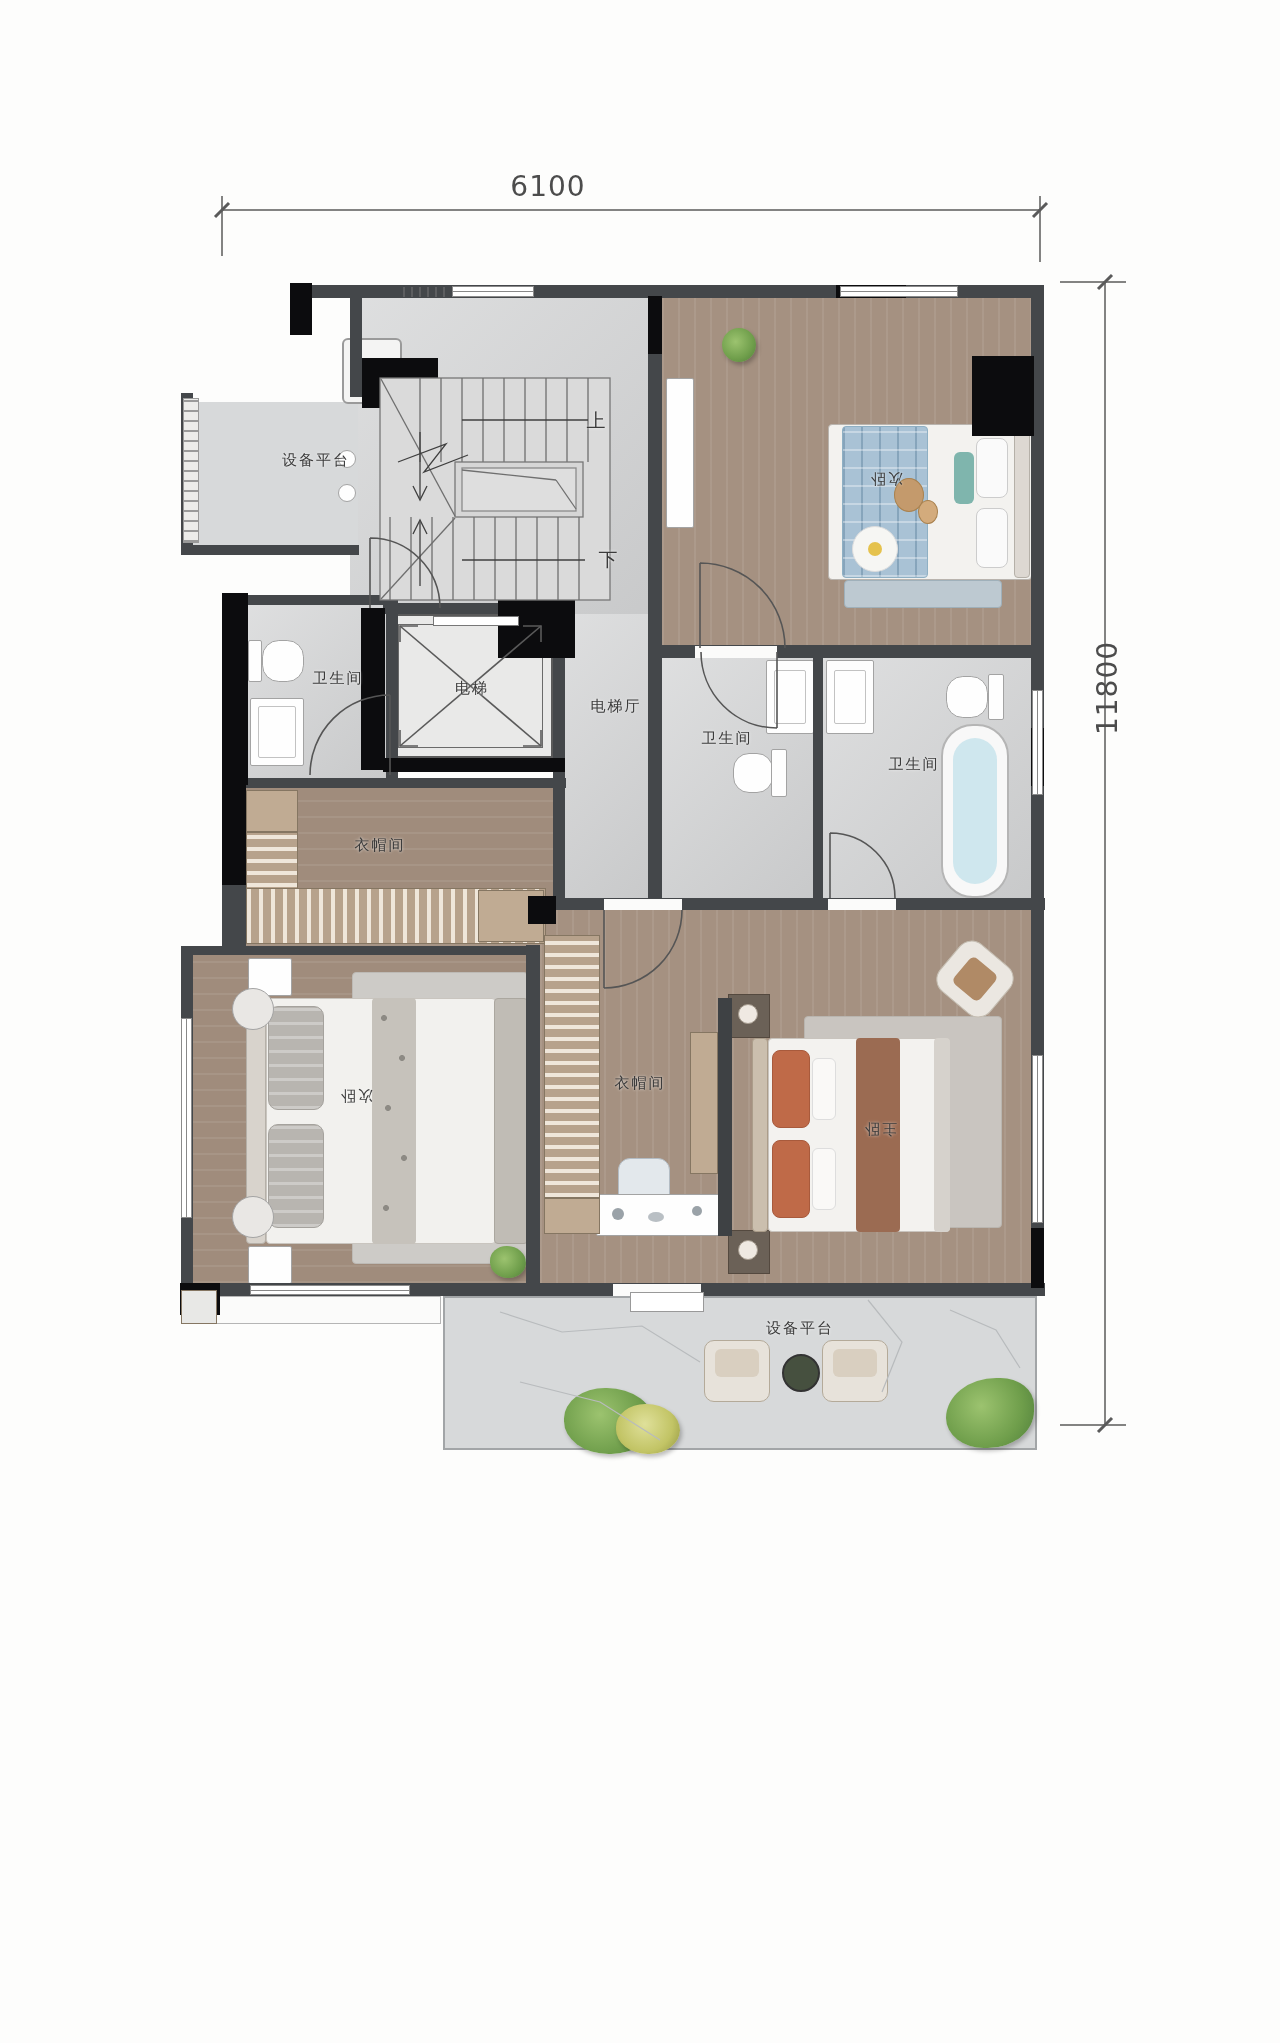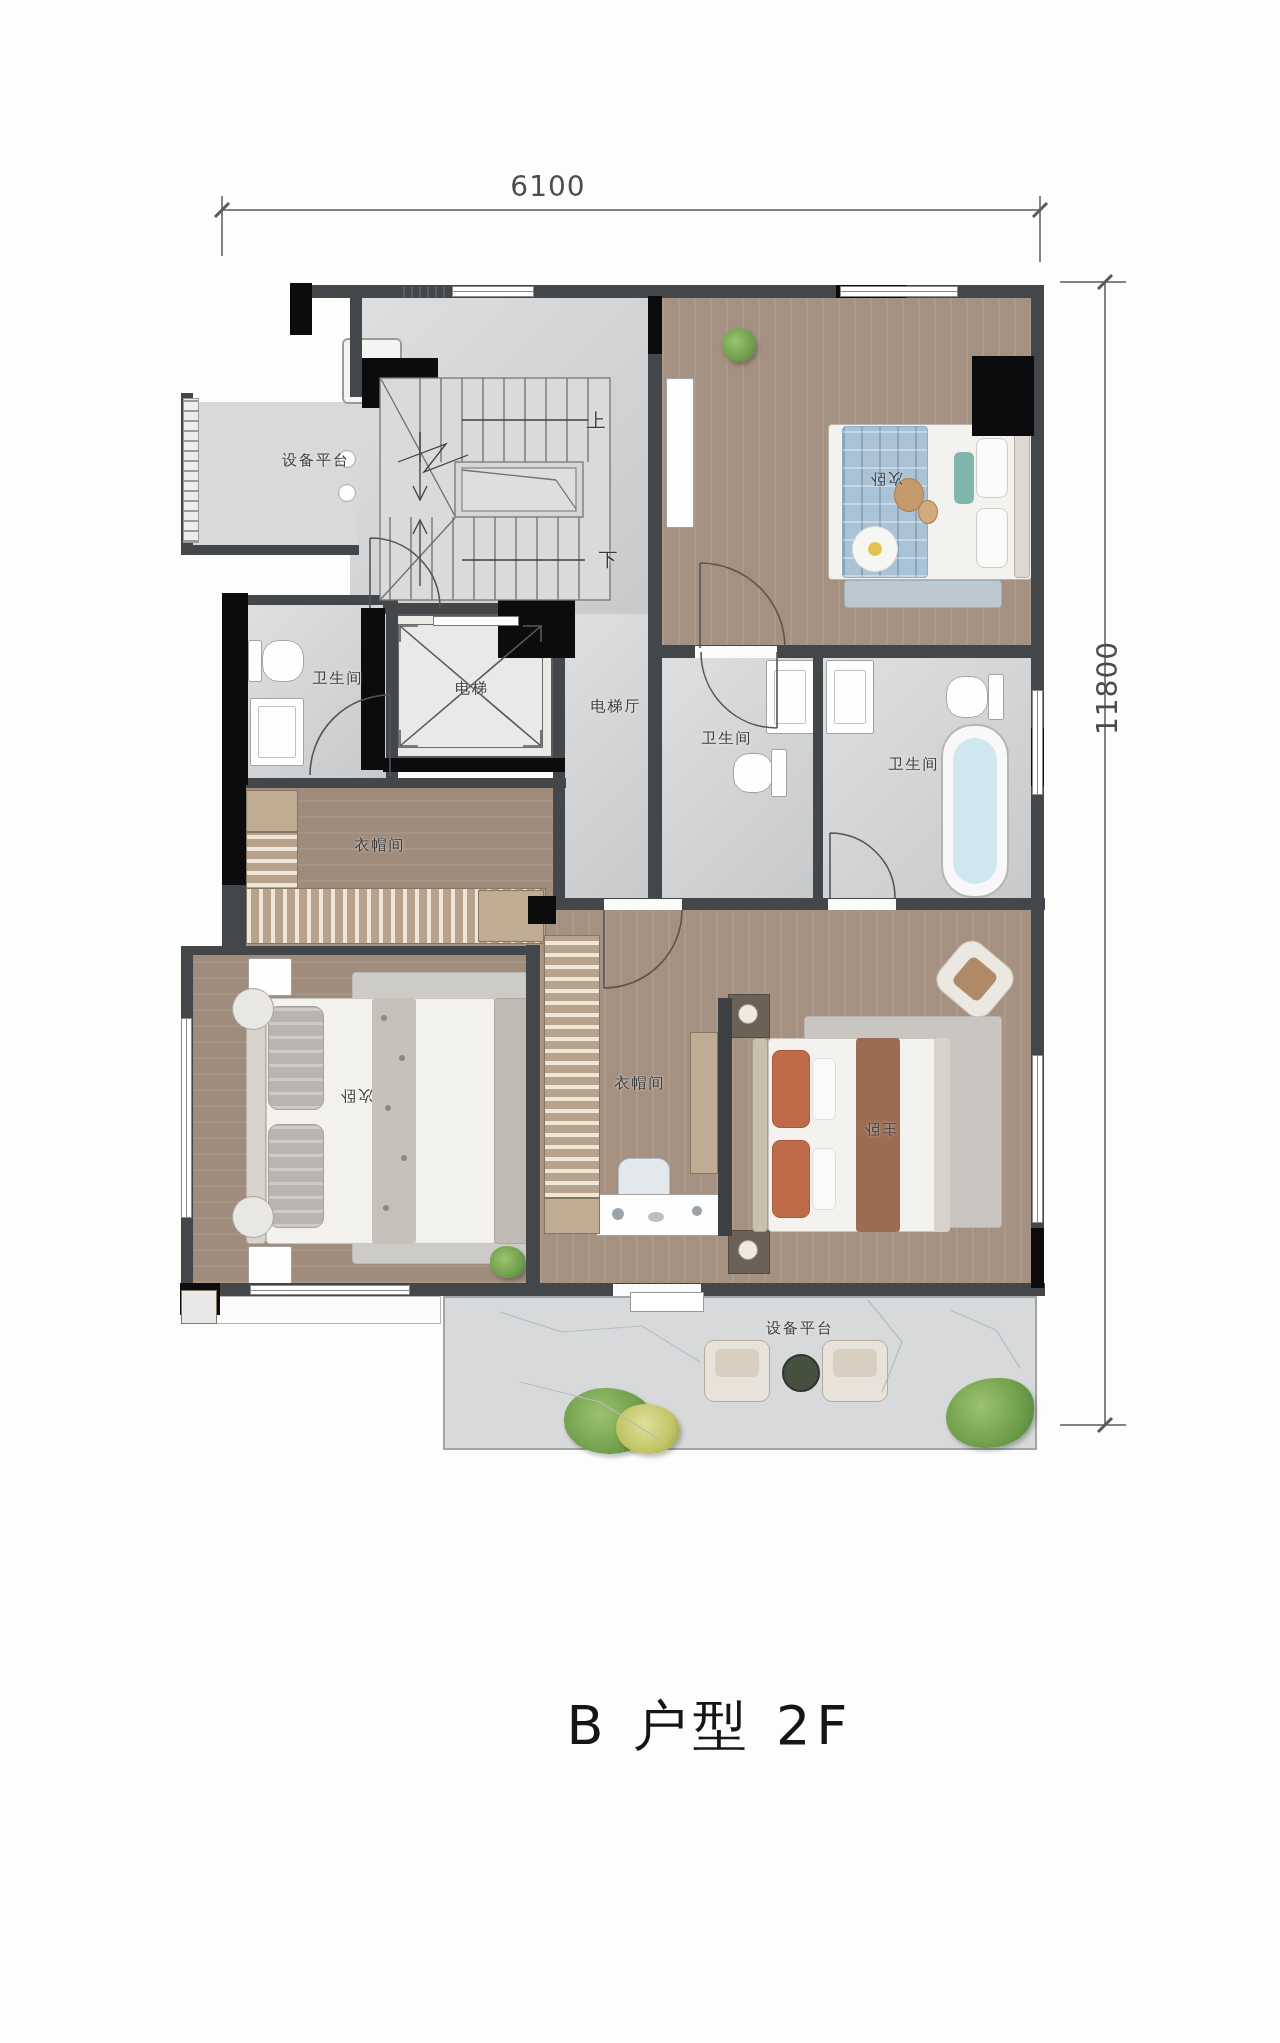--- a/index.html
+++ b/index.html
@@ -310,15 +310,14 @@
   <div class="lbl" style="left:914px;top:764px;">卫生间</div>
   <div class="lbl" style="left:380px;top:845px;">衣帽间</div>
   <div class="lbl rot" style="left:356px;top:1095px;">次卧</div>
   <div class="lbl" style="left:640px;top:1083px;">衣帽间</div>
   <div class="lbl rot" style="left:880px;top:1128px;">主卧</div>
   <div class="lbl" style="left:800px;top:1328px;">设备平台</div>
   <div class="lbl big" style="left:596px;top:421px;">上</div>
   <div class="lbl big" style="left:608px;top:560px;">下</div>
   <div class="dim" style="left:548px;top:186px;">6100</div>
   <div class="dim vert" style="left:1107px;top:688px;">11800</div>
-  <div class="title" style="left:710px;top:1726px;">B 户型 2F</div>
 
 </div>
 
 </body></html>

